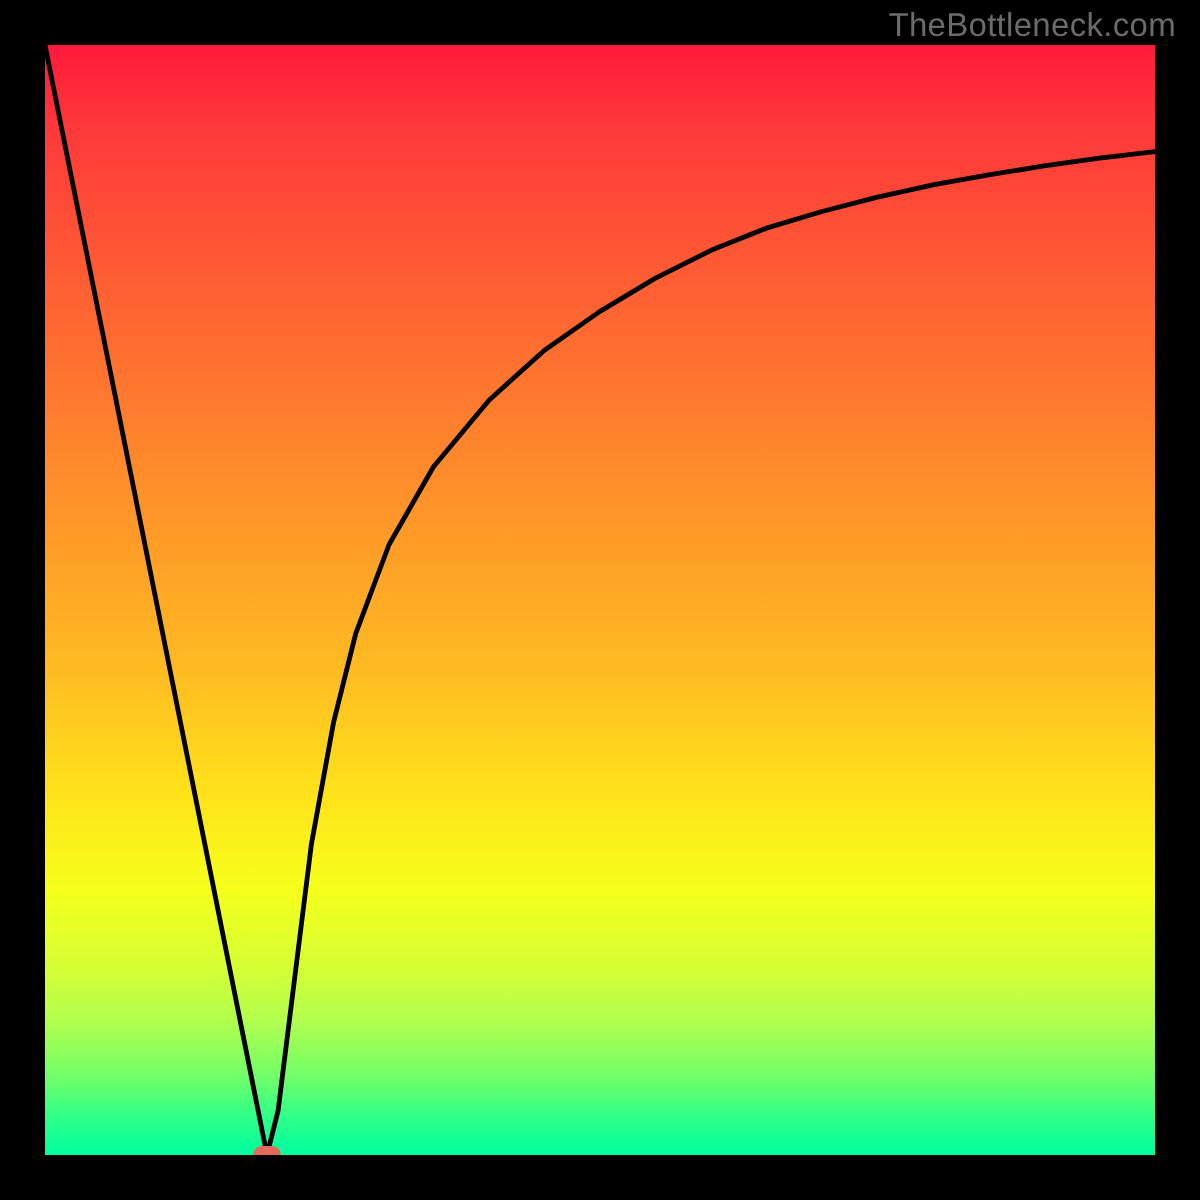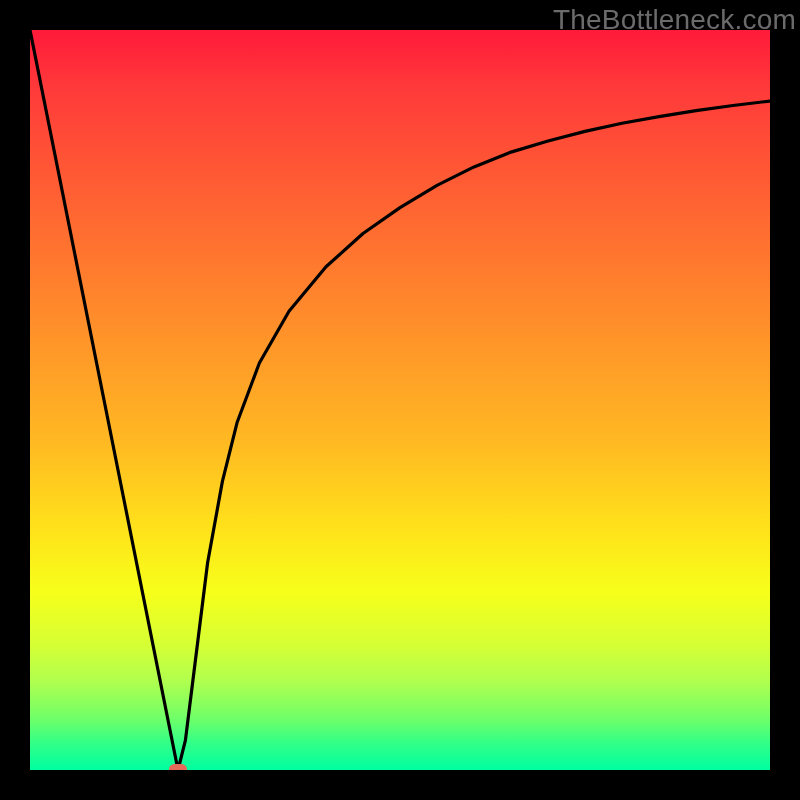--- a/index.html
+++ b/index.html
@@ -61,24 +61,24 @@
     position: absolute;
     width: 18px;
     height: 12px;
     border-radius: 6px / 5px;
     background: #e56a5a;
     transform: translate(-50%, -50%);
   }
   .watermark {
     position: absolute;
     top: 4px;
-    right: 4px;
+    right: 16px;
     color: #6b6b6b;
     font-family: Arial, Helvetica, sans-serif;
-    font-size: 28px;
+    font-size: 22px;
     letter-spacing: 0.2px;
   }
 </style>
 </head>
 <body>
 
 <div class="frame">
   <div class="watermark">TheBottleneck.com</div>
 
   <div class="plot">

